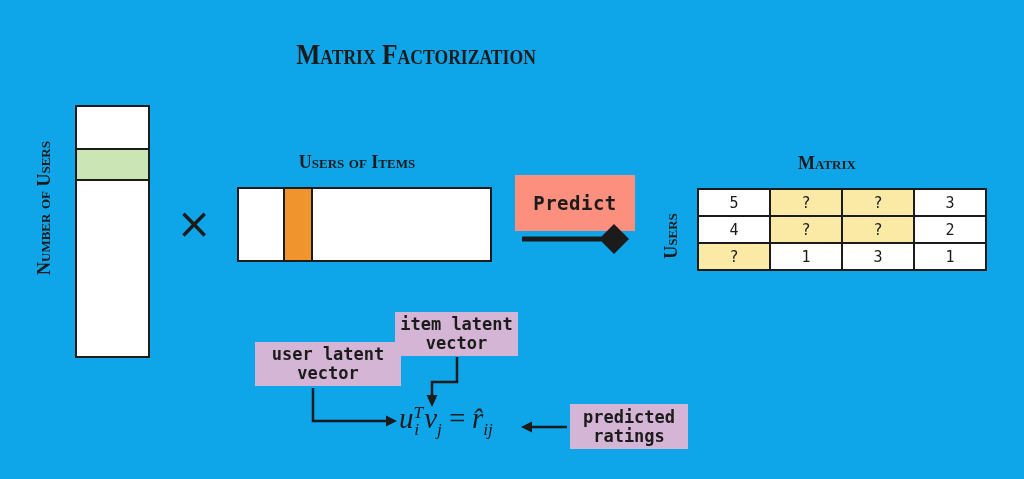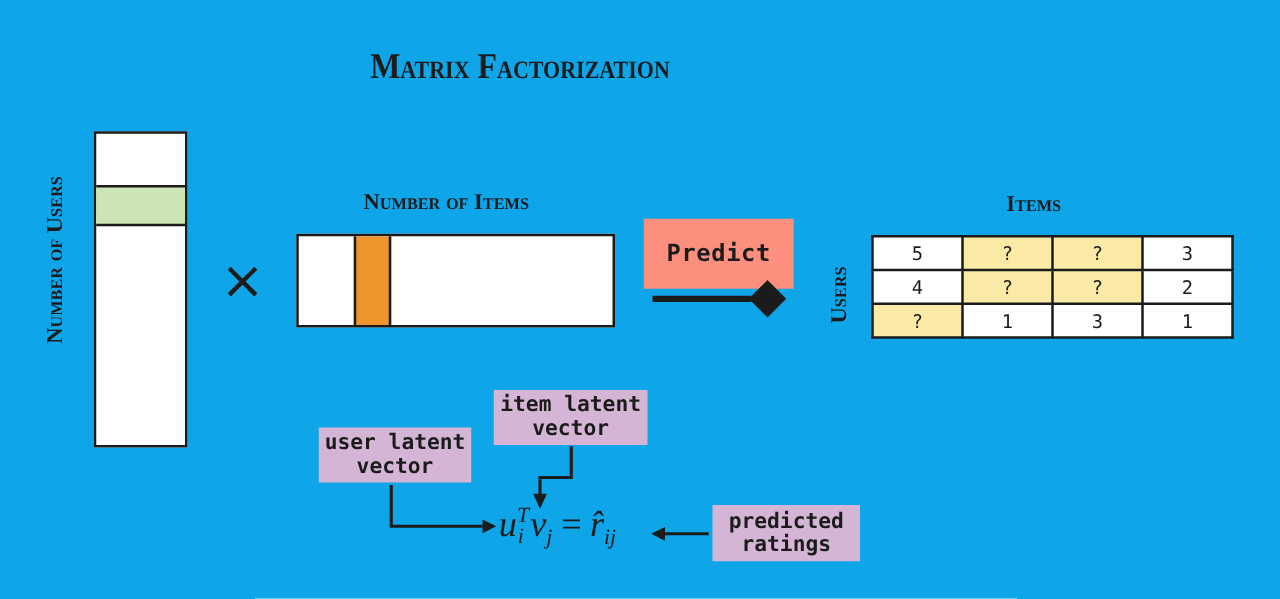--- a/index.html
+++ b/index.html
@@ -60,21 +60,21 @@
     font-family:"DejaVu Sans Mono", monospace; font-size:15px; color:var(--ink);
     background:#fff;
   }
   #ratings-table td.hl { background:var(--yellow); }
 
   
   .note-box { background:var(--purple); display:flex; flex-direction:column;
     align-items:center; justify-content:center; line-height:1.1;
     font-size:17px; letter-spacing:0px; text-align:center; }
   #item-latent-box { left:395px; top:312px; width:123px; height:44px; }
-  #user-latent-box { left:255px; top:342px; width:122px; height:44px; }
+  #user-latent-box { left:255px; top:342px; width:146px; height:44px; }
   #predicted-ratings-box { left:570px; top:404px; width:118px; height:45px; }
 
   
   #formula { left:399px; top:421px; transform:translateY(-50%);
     font-family:"Liberation Serif", serif; font-style:italic; font-size:29px;
     white-space:nowrap; }
   #formula sup, #formula sub { font-size:60%; }
   #formula sub.pull { margin-left:-0.52em; }
   #formula .gap { display:inline-block; width:0.18em; }
 
@@ -87,32 +87,32 @@
 
   <div id="page-title" class="abs caps">Matrix Factorization</div>
 
   <div id="user-matrix-label" class="abs caps">Number of Users</div>
   <div id="user-matrix" class="abs">
     <div id="user-matrix-highlight"></div>
   </div>
 
   <div id="multiply-sign" class="abs center-origin">×</div>
 
-  <div id="item-matrix-label" class="abs caps center-origin">Number of Items</div>
+  <div id="item-matrix-label" class="abs caps center-origin">Users of Items</div>
   <div id="item-matrix" class="abs">
     <div id="item-matrix-highlight"></div>
   </div>
 
   <div id="predict-box" class="abs techno">Predict</div>
   <svg class="overlay" width="1024" height="479">
     <line x1="522" y1="239" x2="601" y2="239" stroke="#1b1b1b" stroke-width="5"></line>
     <polygon points="599,239 614,224 629,239 614,254" fill="#1b1b1b"></polygon>
   </svg>
 
-  <div id="items-label" class="abs caps center-origin">Items</div>
+  <div id="items-label" class="abs caps center-origin">Matrix</div>
   <div id="users-label" class="abs caps">Users</div>
   <div id="ratings-table" class="abs">
     <table>
       <tbody>
           <tr>
             <td>5</td>
             <td class="hl">?</td>
             <td class="hl">?</td>
             <td>3</td>
           </tr>

